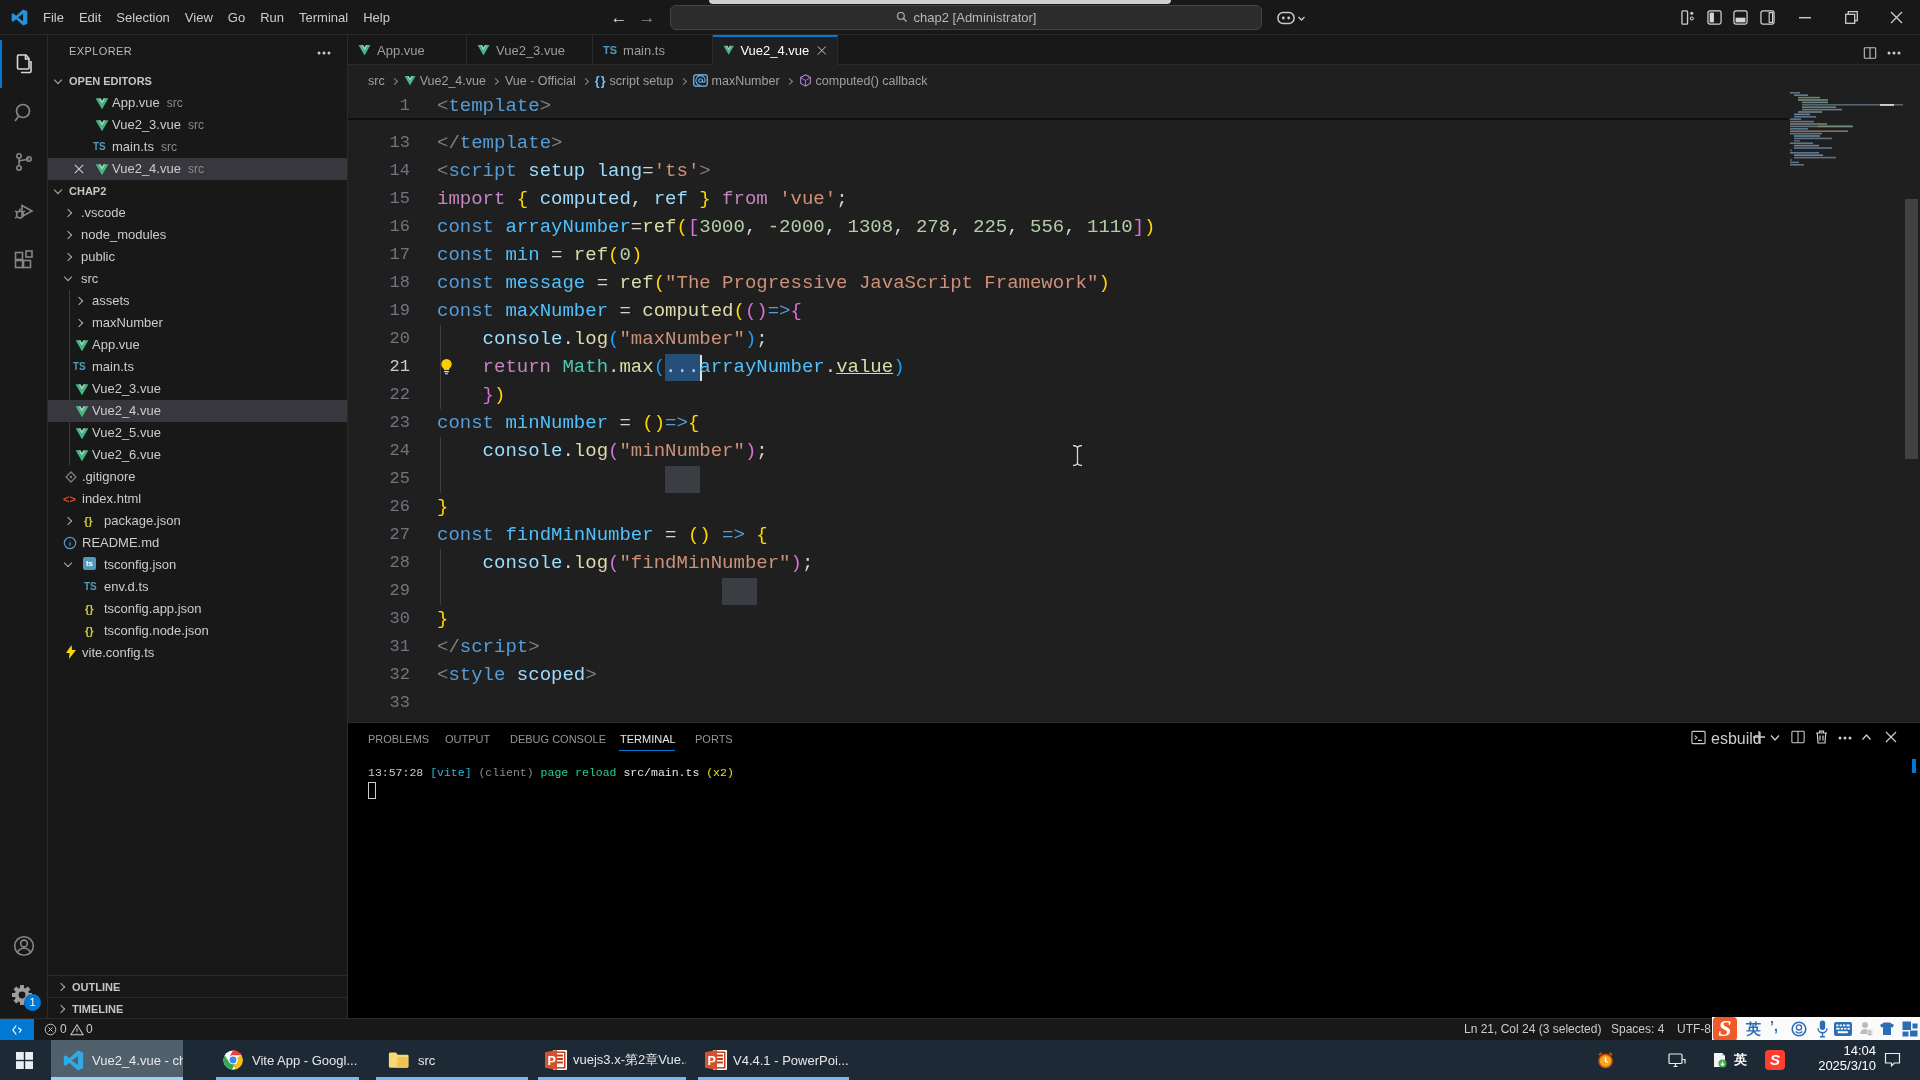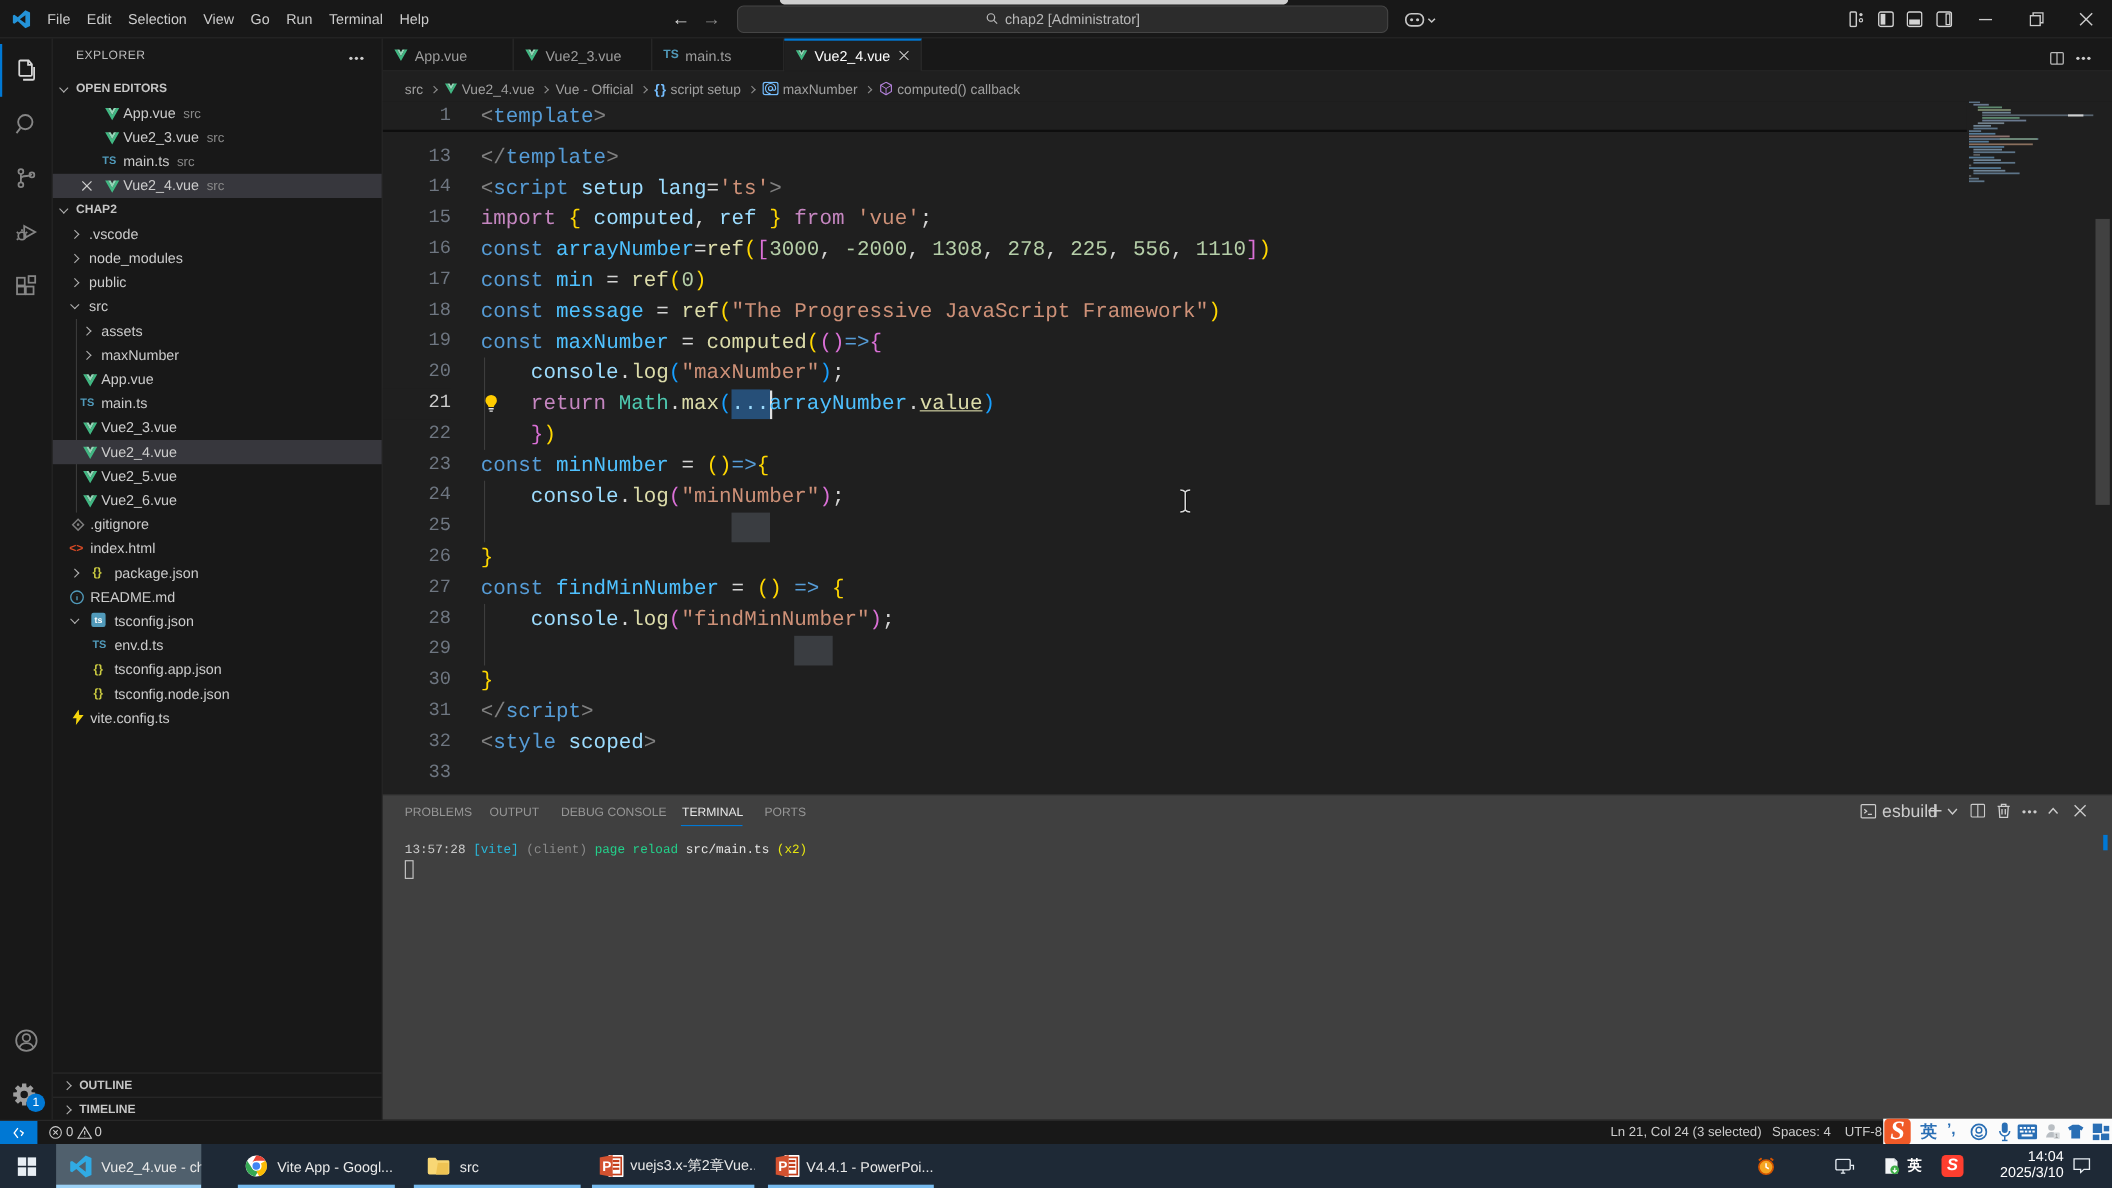--- a/index.html
+++ b/index.html
@@ -33,21 +33,21 @@
 #crumbs .sep{display:inline-block;width:5px;height:5px;border-right:1.2px solid #8a8a8a;border-bottom:1.2px solid #8a8a8a;transform:rotate(-45deg);margin:0 7px 1px 7px}
 
 #editor{left:348px;top:92px;width:1572px;height:630px;background:#1f1f1f;overflow:hidden}
 .mono{font-family:"Liberation Mono",monospace}
 .lncol{position:absolute;left:0;width:62px;text-align:right;font-family:"Liberation Mono",monospace;font-size:17px;color:#6e7681;line-height:28px}
 .cline{position:absolute;left:89px;height:28px;line-height:28px;font-family:"Liberation Mono",monospace;font-size:19px;white-space:pre;color:#d4d4d4}
 .k{color:#569cd6}.kw{color:#c586c0}.p{color:#808080}.at{color:#9cdcfe}.s{color:#ce9178}
 .n{color:#b5cea8}.fn{color:#dcdcaa}.cv{color:#4fc1ff}.b1{color:#ffd700}.b2{color:#da70d6}
 .b3{color:#179fff}.mth{color:#4ec9b0}.un{text-decoration:underline}
 
-#panel{left:348px;top:722px;width:1572px;height:296px;background:#404040;border-top:1px solid #2b2b2b}
+#panel{left:348px;top:722px;width:1572px;height:296px;background:#000000;border-top:1px solid #2b2b2b}
 .ptab{font-size:11px;color:#969696}
 
 #status{left:0;top:1018px;width:1920px;height:22px;background:#181818;border-top:1px solid #2b2b2b;font-size:12px;color:#ccc}
 
 #taskbar{left:0;top:1040px;width:1920px;height:40px;background:#1e2936;font-size:13px;color:#e8e8e8}
 .tbtn{position:absolute;top:0;height:40px;display:flex;align-items:center;white-space:nowrap;overflow:hidden}
 .tbtn .ul{position:absolute;left:0;right:0;bottom:0;height:3px;background:#76b9ed}
 .tbtn svg{flex-shrink:0}
 </style>
 </head>

